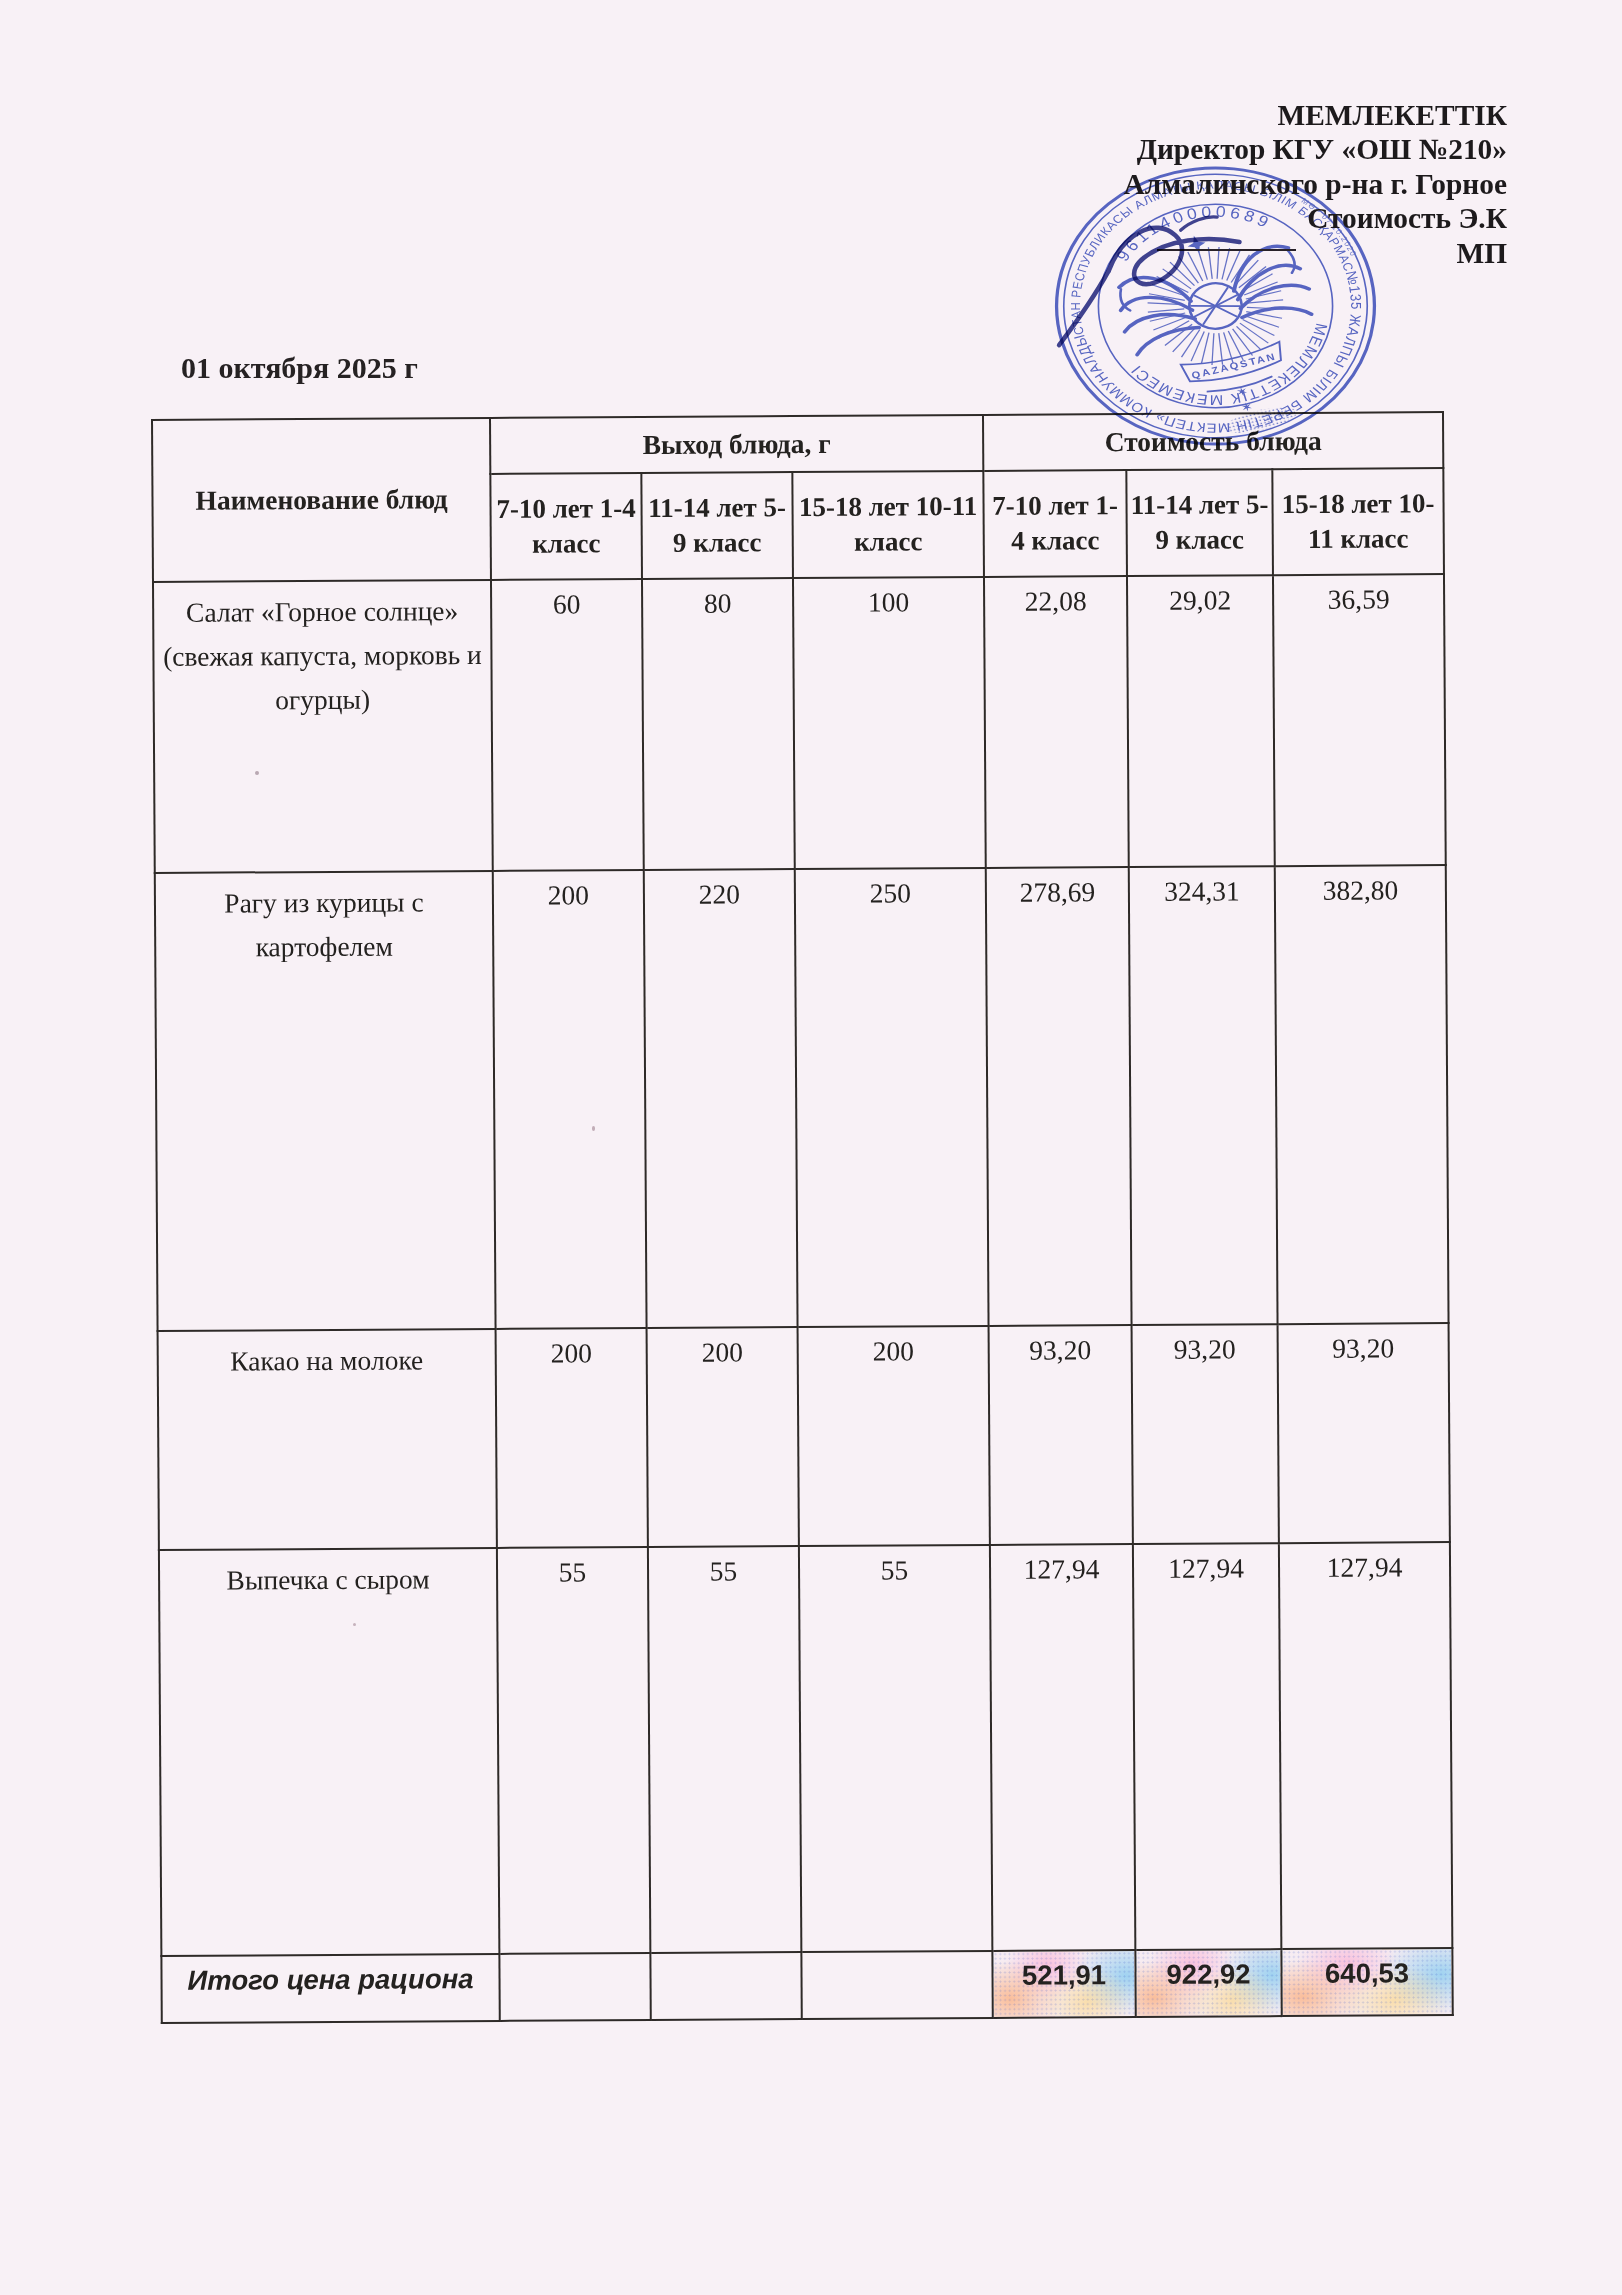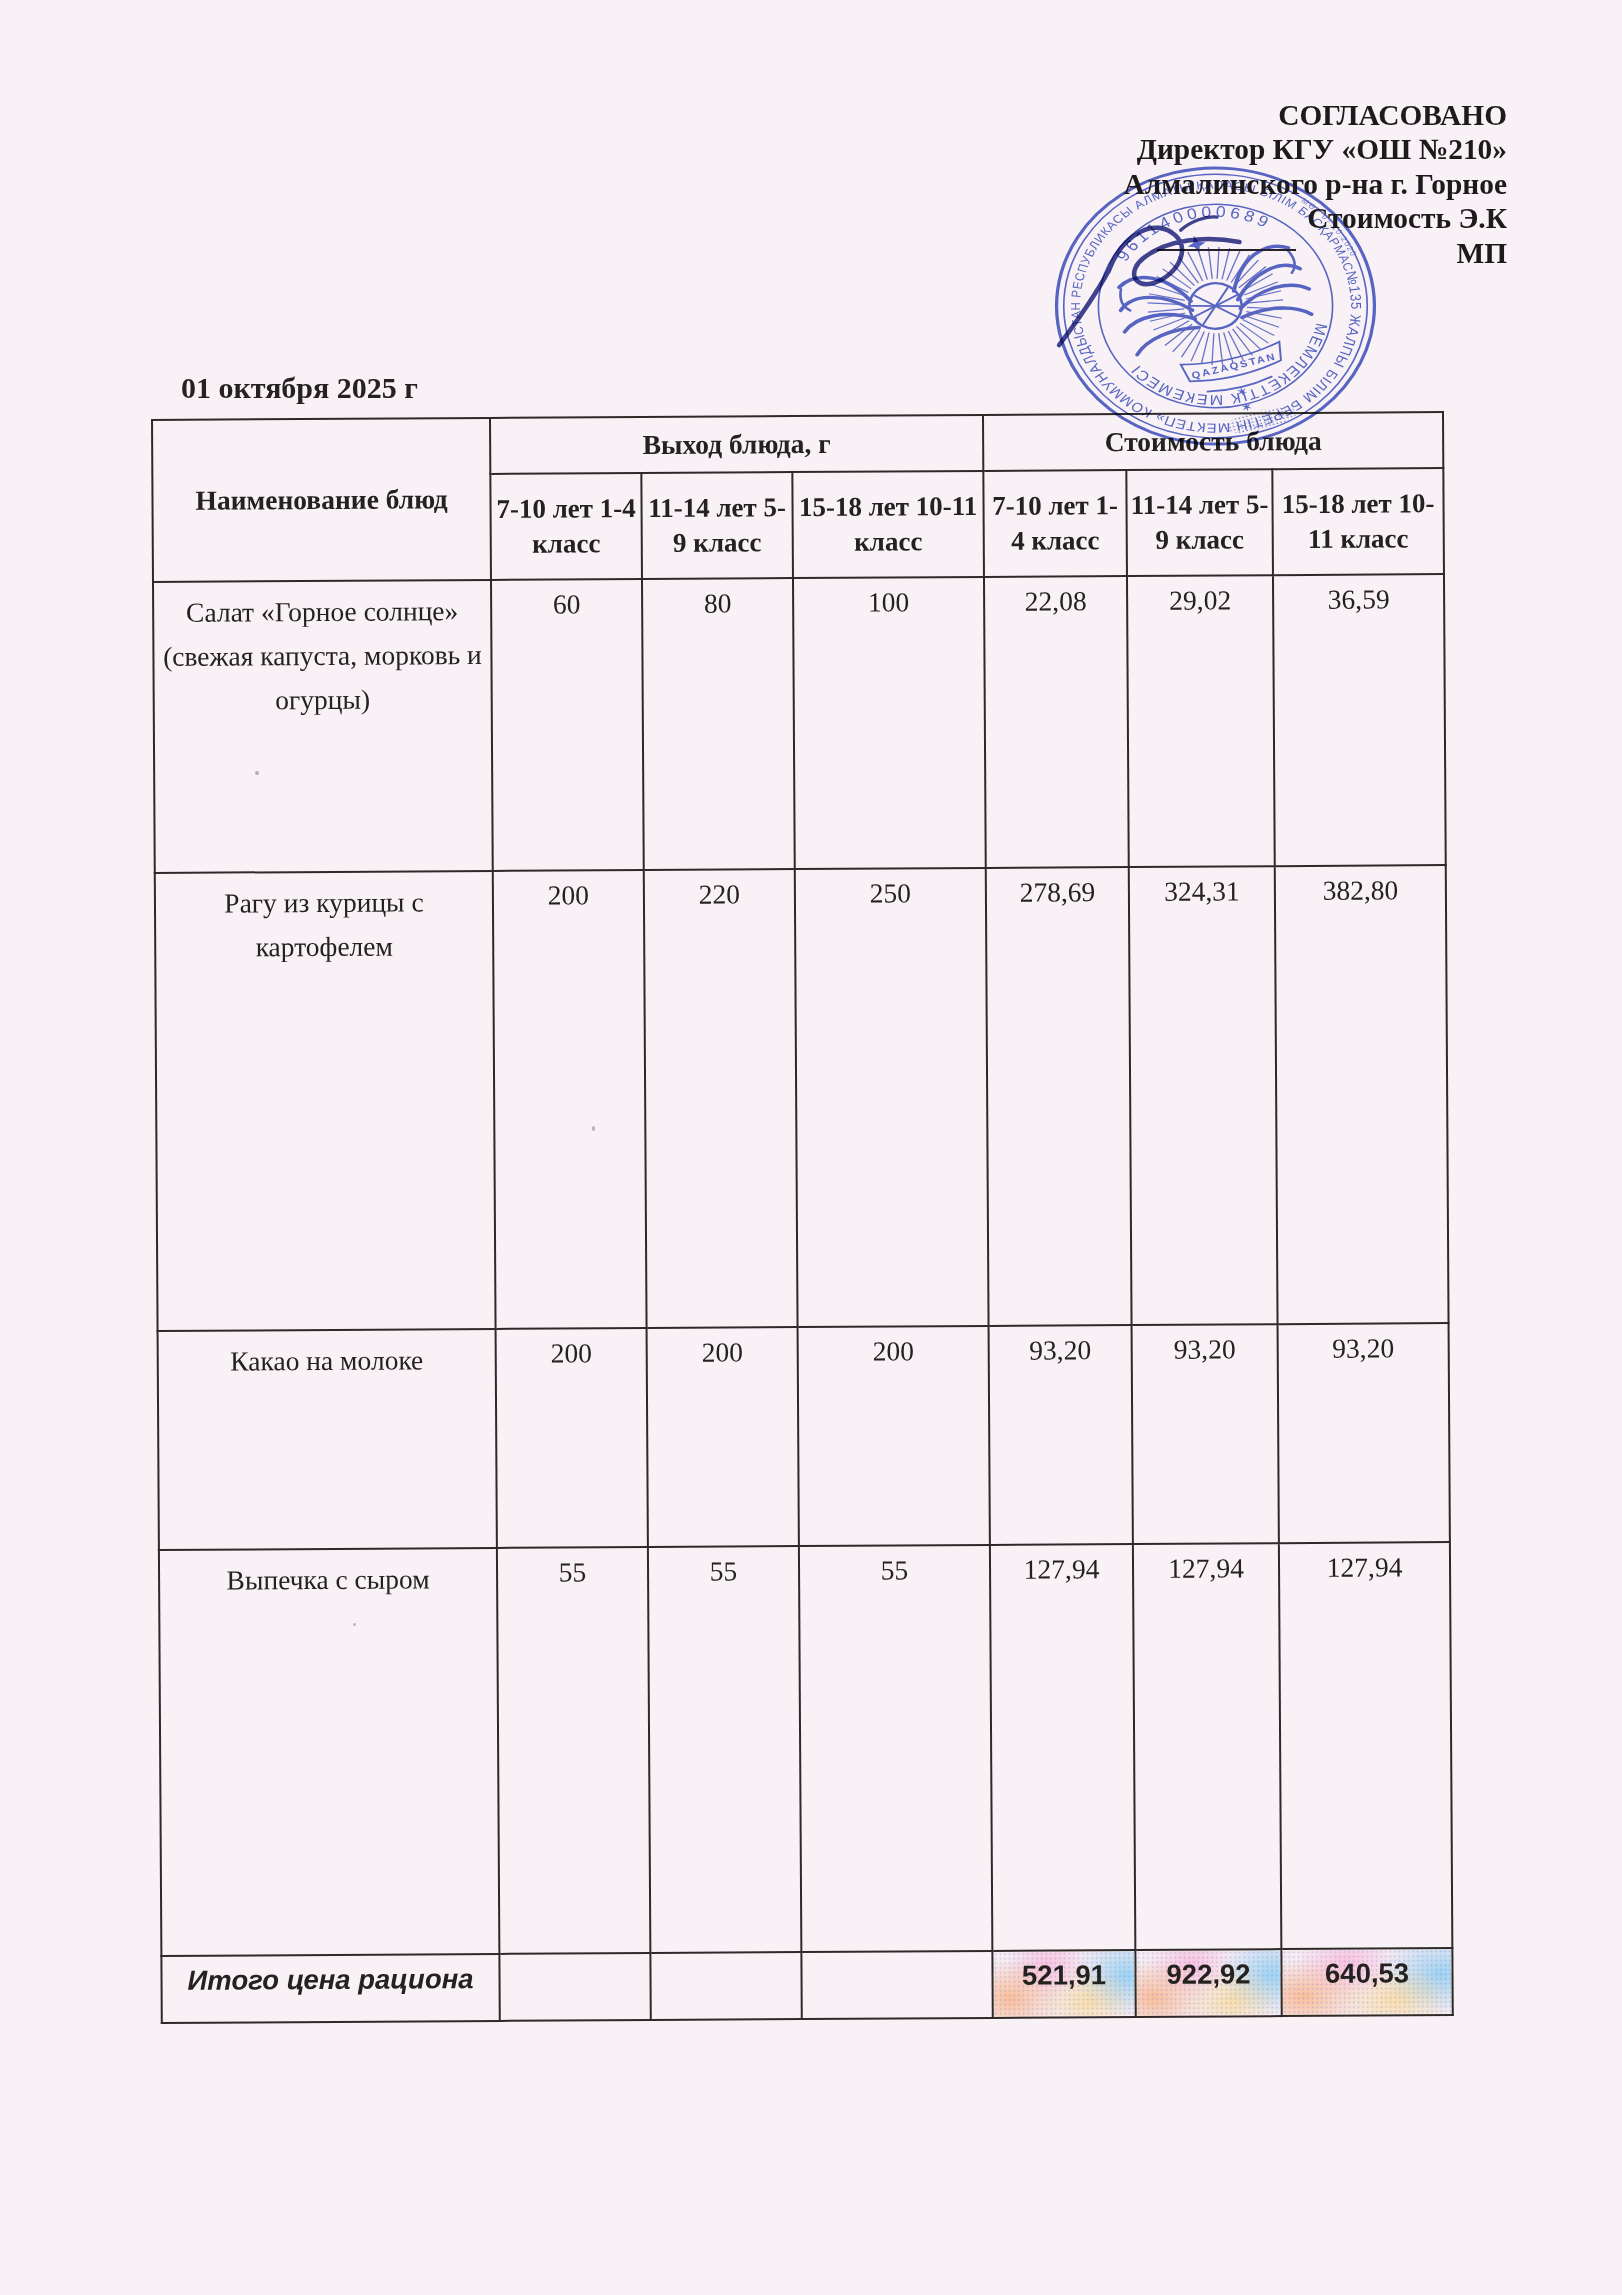--- a/index.html
+++ b/index.html
@@ -12,21 +12,21 @@
 
   
   .approval{
     position:absolute;top:98px;right:116px;z-index:6;
     text-align:right;color:#1d1a1c;
     font-weight:bold;font-size:29.4px;line-height:1.17;
     font-family:"Liberation Serif","DejaVu Serif",serif;
   }
   .date-line{
     position:absolute;left:181px;top:351px;z-index:2;
-    font-weight:bold;font-size:30px;color:#262223;margin-top:20px;
+    font-weight:bold;font-size:30px;color:#262223;
   }
   .sig-line{
     position:absolute;left:1157px;top:249px;width:139px;height:0;
     border-top:2.6px solid #282129;z-index:7;
   }
 
   
   .stamp-svg{
     position:absolute;left:1052px;top:164px;width:327px;height:284px;
     z-index:5;mix-blend-mode:multiply;opacity:.93;pointer-events:none;
@@ -77,21 +77,21 @@
   }
 </style>
 </head>
 <body>
 
 <div class="speck" style="left:255px;top:771px;width:3.9px;height:3.9px;background:#b9a8b2;"></div>
 <div class="speck" style="left:592px;top:1126px;width:3.3px;height:4.6px;background:#c2aeb8;"></div>
 <div class="speck" style="left:353px;top:1623px;width:3.3px;height:3.3px;background:#c5b2bc;"></div>
 
 <div class="approval">
-  <div>СОГЛАСОВАНО</div>
+  <div>МЕМЛЕКЕТТІК</div>
   <div>Директор КГУ «ОШ №210»</div>
   <div>Алмалинского р-на г. Горное</div>
   <div>Стоимость Э.К</div>
   <div>МП</div>
 </div>
 
 <div class="sig-line"></div>
 
 <svg class="stamp-svg" viewBox="0 0 500 500" preserveAspectRatio="none">
   <defs>

